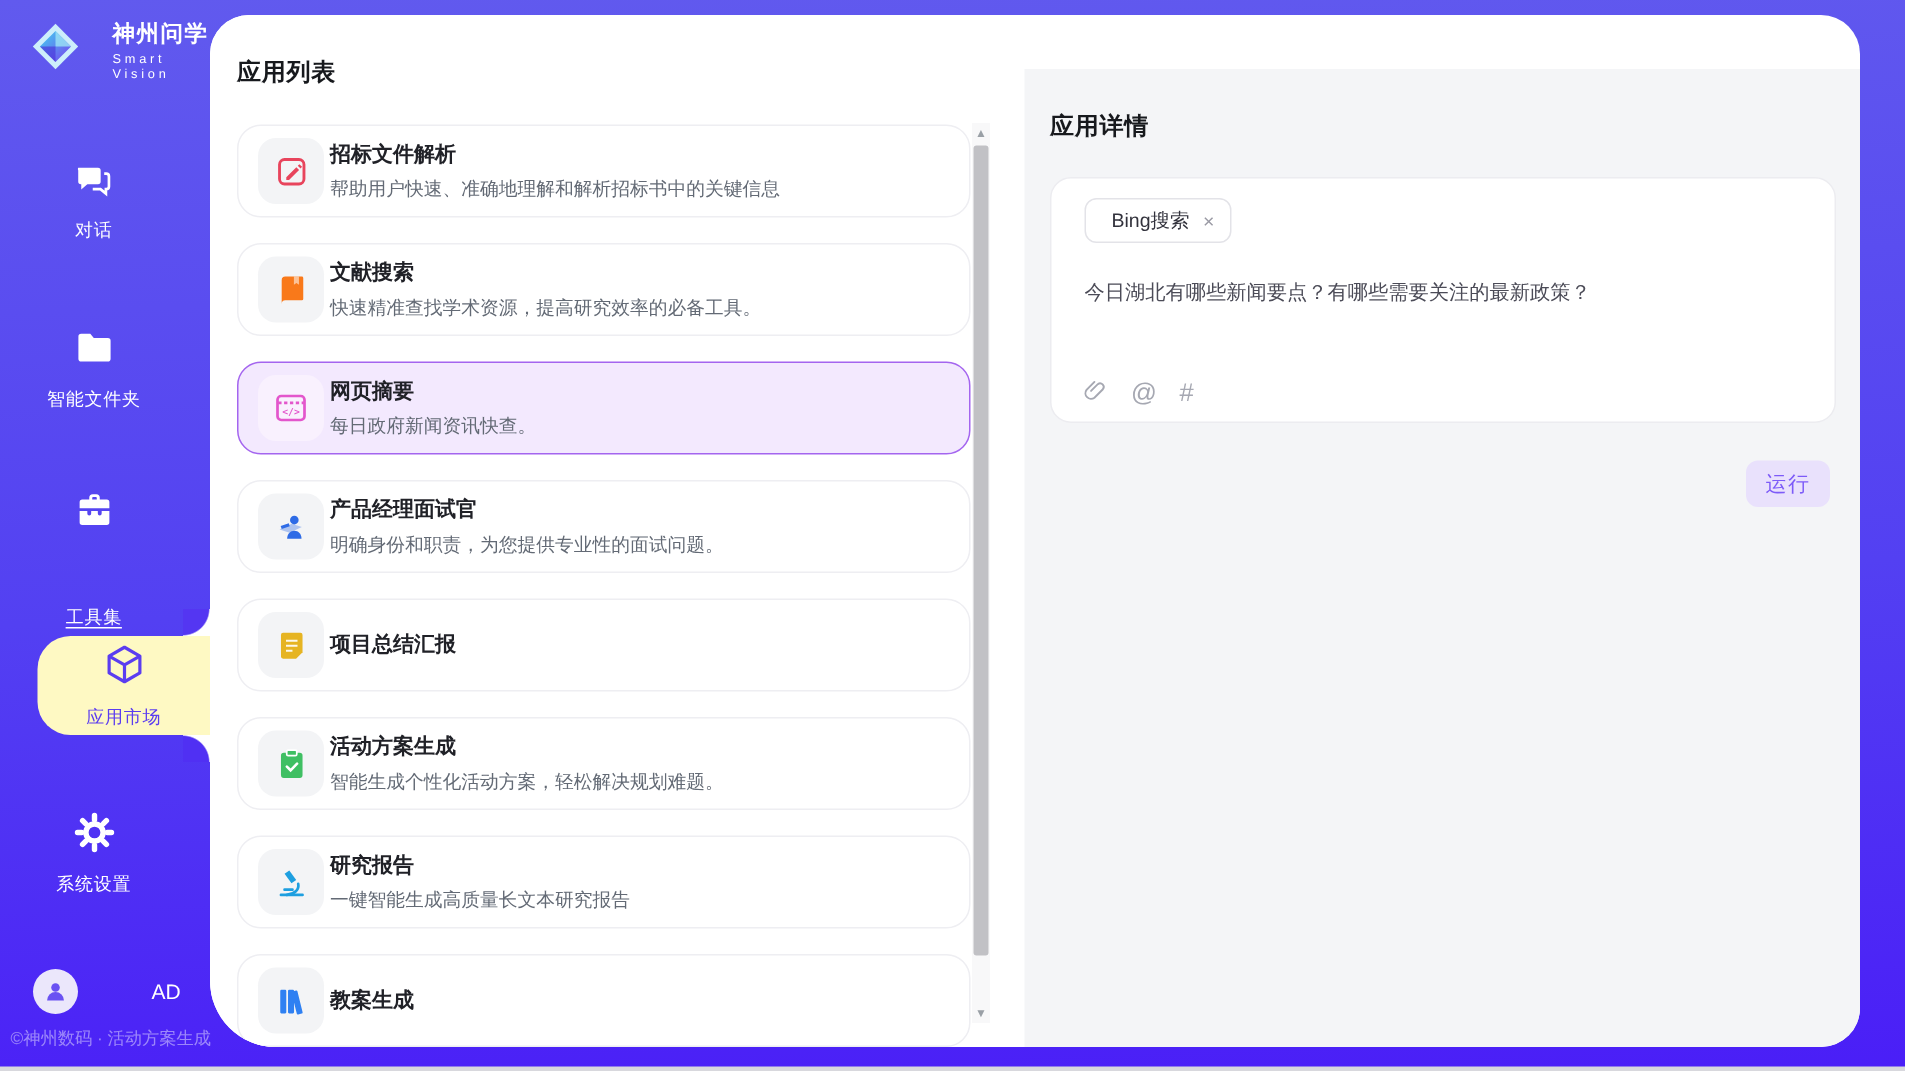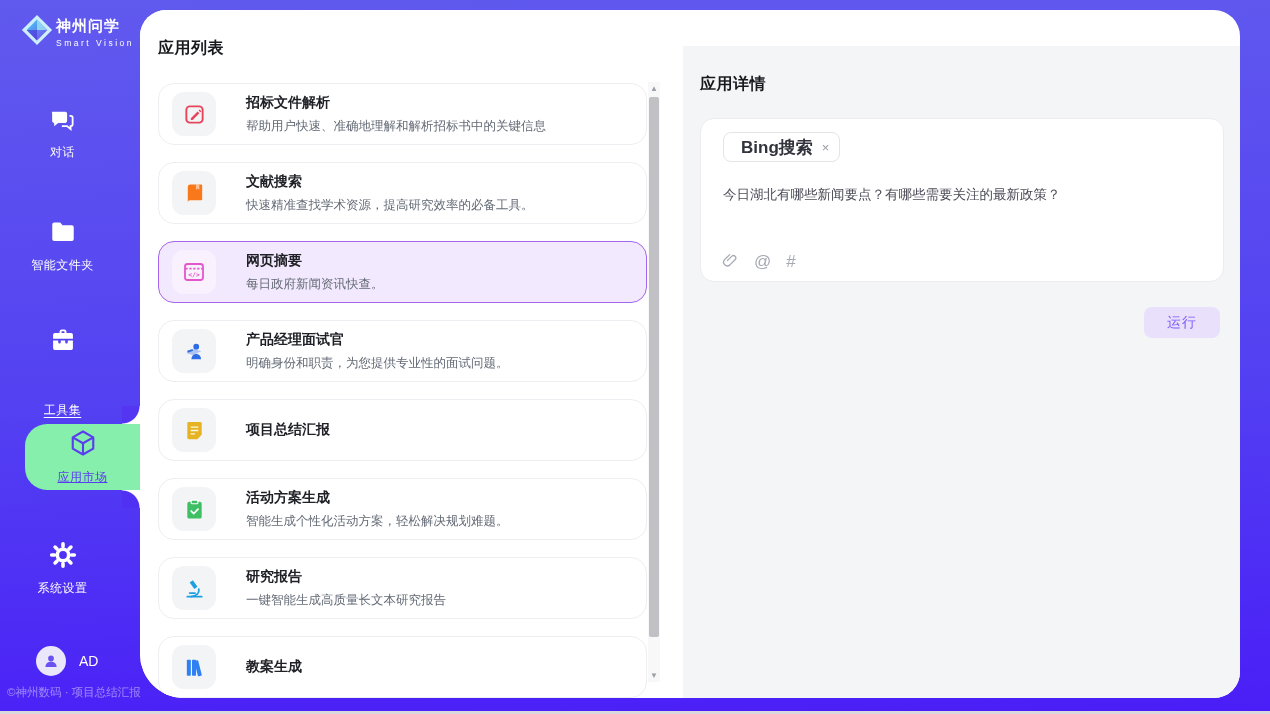--- a/index.html
+++ b/index.html
@@ -7,86 +7,86 @@
   body {
     font-family:"Liberation Sans","DejaVu Sans",sans-serif;
     background:linear-gradient(178deg,#615aee 0%,#5340f2 55%,#4a1ef7 100%);
     position:relative;
   }
   .bottom-line { position:absolute; left:0; right:0; bottom:0; height:3px; background:#d8d8dd; }
 
   
   .sidebar { position:absolute; left:0; top:0; width:140px; height:714px; color:#fff; }
   .logo { position:absolute; top:13px; left:20px; display:flex; align-items:center; }
-  .logo-text { margin-left:2px; }
+  .logo-text { margin-left:21px; }
   .logo-title { font-size:15px; font-weight:bold; letter-spacing:1px; }
   .logo-sub { font-size:8.5px; letter-spacing:2.5px; margin-top:2px; }
   .side-nav { position:absolute; inset:0; }
   .side-item { position:absolute; left:0; width:125px; display:flex; flex-direction:column; align-items:center; cursor:pointer; }
   .side-item .s-label { font-size:12px; margin-top:7px; letter-spacing:.5px; }
   .side-item.underlined .s-label { text-decoration:underline; text-underline-offset:3px;margin-top:44px; }
   .side-nav .side-item:nth-child(1){ top:106px; }
   .side-nav .side-item:nth-child(2){ top:218px; }
   .side-nav .side-item:nth-child(3){ top:326px; }
   .side-nav .side-item:nth-child(4){ top:424px; }
   .side-nav .side-item:nth-child(5){ top:541px; }
   .side-item.active {
-    left:25px; width:115px; height:66px; background:#86efac;
-    border-radius:22px 0 0 22px; justify-content:center; color:#5b3df0;text-decoration:underline;
+    left:25px; width:115px; height:66px; background:#fef9c3;
+    border-radius:22px 0 0 22px; justify-content:center; color:#5b3df0;
   }
   .side-item.active::before, .side-item.active::after {
     content:""; position:absolute; right:0; width:18px; height:18px;
   }
   .side-item.active::before { top:-18px; background:radial-gradient(circle 18px at 0 0,#5436f2 17px,#ffffff 18px); }
   .side-item.active::after  { bottom:-18px; background:radial-gradient(circle 18px at 0 100%,#5030f3 17px,#ffffff 18px); }
-  .user-row { position:absolute; top:646px; left:36px; display:flex; align-items:center; }
+  .user-row { position:absolute; top:646px; left:22px; display:flex; align-items:center;gap:36px; }
   .avatar { width:30px; height:30px; border-radius:50%; background:#ebe7fb; color:#6a52f2; display:flex; align-items:center; justify-content:center; }
   .user-name { color:#fff; font-size:14px; margin-left:13px; }
   .side-footer { position:absolute; top:685px; left:7px; font-size:11.5px; color:rgba(255,255,255,.45); white-space:nowrap; }
 
   
   .main { position:absolute; left:140px; top:10px; width:1100px; height:688px;
     border-radius:26px 26px 26px 44px; overflow:hidden; display:flex; background:#fff; }
   .pane-title { font-size:16px; font-weight:bold; color:#17191d; letter-spacing:.5px; }
 
   
   .left-pane { width:543px; position:relative; background:#fff; }
   .left-pane .pane-title { position:absolute; top:28px; left:18px; }
   .app-list { position:absolute; top:73px; left:18px; width:489px; }
   .app-card { height:62px; margin-bottom:17px; border:1px solid #eeeef2; border-radius:16px;
     background:#fff; display:flex; align-items:center; cursor:pointer; }
   .app-card.selected { background:#f3e9fe; border:1.5px solid #a465ef; }
   .tile { width:44px; height:44px; border-radius:12px; background:#f3f4f6; margin-left:13px;
     display:flex; align-items:center; justify-content:center; flex:none; }
   .app-card.selected .tile { background:#f9f1fe; }
-  .card-text { margin-left:30px; min-width:0; }
+  .card-text { margin-left:4px; min-width:0; }
   .card-title { font-size:14px; font-weight:bold; color:#202127; }
   .card-desc { font-size:12.5px; color:#636a75; margin-top:6px; white-space:nowrap; }
 
   
   .scrollbar { position:absolute; top:72px; left:508px; width:12px; height:600px; background:#f8f8f9; }
   .sb-arrow { position:absolute; left:0; width:12px; text-align:center; font-size:8px; color:#9aa0a6; }
   .sb-up { top:2px; } .sb-down { bottom:2px; }
   .sb-thumb { position:absolute; top:15px; left:1px; width:10px; height:540px; background:#c1c1c5; border-radius:2px; }
 
   
   .right-pane { flex:1; background:#f4f5f7; position:relative;margin-top:36px; }
   .right-pane .pane-title { position:absolute; top:28px; left:17px; }
   .detail-card { position:absolute; top:72px; left:17px; width:524px; height:164px;
     background:#fff; border:1px solid #ececf0; border-radius:14px; }
   .chip { position:absolute; top:13px; left:22px; height:30px; display:inline-flex; align-items:center;
     padding:0 10px; border:1px solid #e3e3e8; border-radius:8px; background:#fff; cursor:default; }
-  .chip .chip-label { font-size:17px; color:#32323c; margin-left:7px;font-weight:bold; }
+  .chip .chip-label { font-size:13px; color:#32323c; margin-left:7px; }
   .chip .chip-close { font-size:13px; color:#9a9aa4; margin-left:9px; cursor:pointer; }
   .chip-icon { color:#6c4cf1; display:flex; }
   .query-text { position:absolute; top:66px; left:22px; right:22px; font-size:13.5px; color:#4b4b57; line-height:1.45; }
   .composer { position:absolute; top:133px; left:20px; display:flex; align-items:center; gap:15px; color:#a6a8b2; }
   .composer .c-icon { display:flex; align-items:center; cursor:pointer; }
   .composer .glyph { font-size:17px; line-height:1; }
-  .run-btn { position:absolute; top:261px; right:20px; min-width:50px; height:31px; padding:0 23px;
+  .run-btn { position:absolute; top:261px; right:20px; min-width:50px; height:31px; padding:0 13px;
     background:#e9e1fc; color:#7d5bf8; font-size:14px; border:none; border-radius:8px;
     display:flex; align-items:center; justify-content:center; cursor:pointer; letter-spacing:1px; }
 </style>
 </head>
 <body>
 
 <div class="sidebar">
   <div class="logo">
     <span>
       <svg width="34" height="34" viewBox="0 0 36 36">
@@ -156,21 +156,21 @@
     <span class="avatar">
         <svg viewBox="0 0 24 24" width="18" height="18">
           <g fill="currentColor">
             <circle cx="12" cy="8.5" r="3.8"></circle>
             <path d="M4.5 20a7.5 7.5 0 0 1 15 0z"></path>
           </g>
         </svg>
       </span>
     <span class="user-name">AD</span>
   </div>
-  <div class="side-footer">©神州数码 · 项目总结汇报</div>
+  <div class="side-footer">©神州数码 · 活动方案生成</div>
 </div>
 
 <div class="main">
   <div class="left-pane">
     <div class="pane-title">应用列表</div>
     <div class="app-list">
   <div class="app-card">
     <span class="tile" style="color: rgb(232, 68, 92);">
             <svg viewBox="0 0 24 24" width="23" height="23">
               <rect x="3.5" y="3.5" width="17" height="17" rx="3.5" fill="none" stroke="currentColor" stroke-width="2"></rect>

